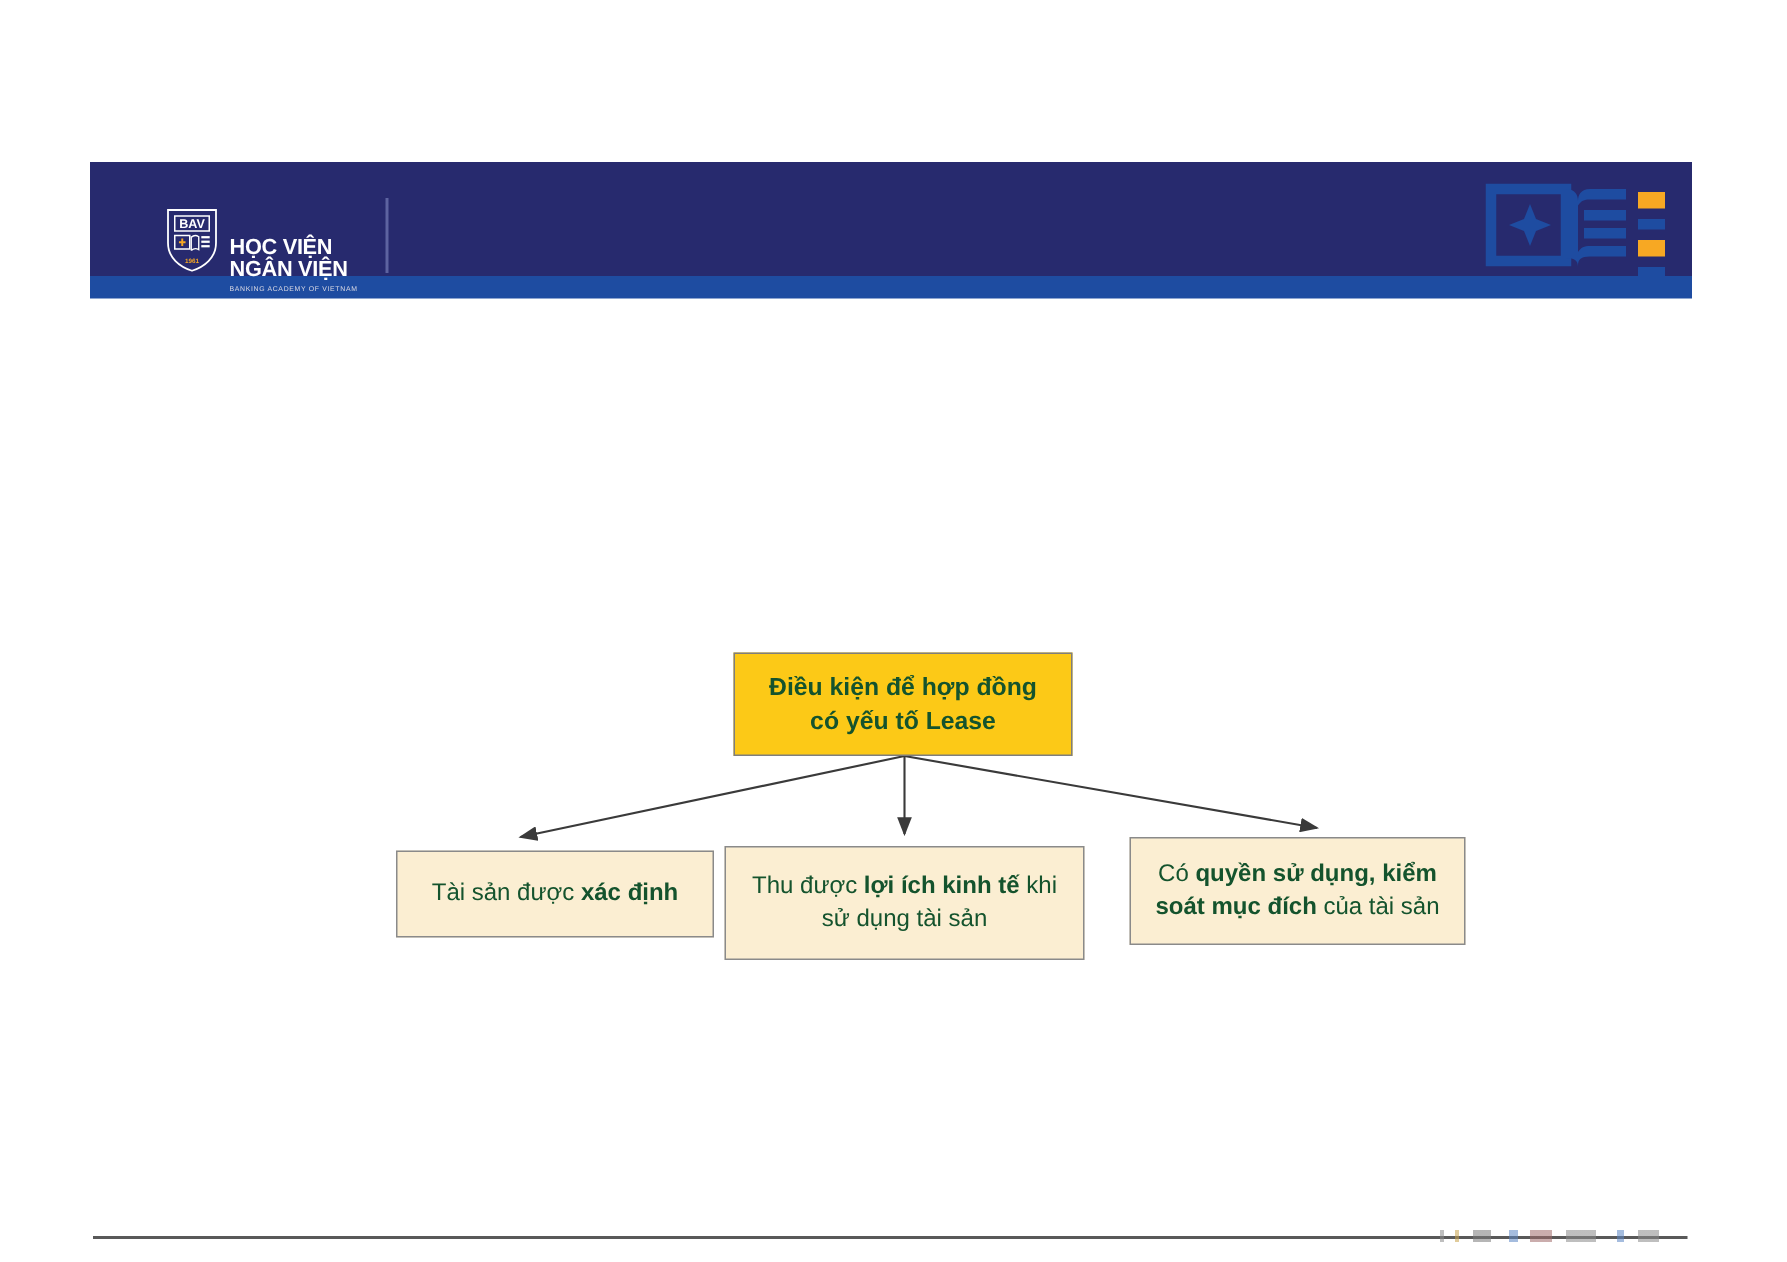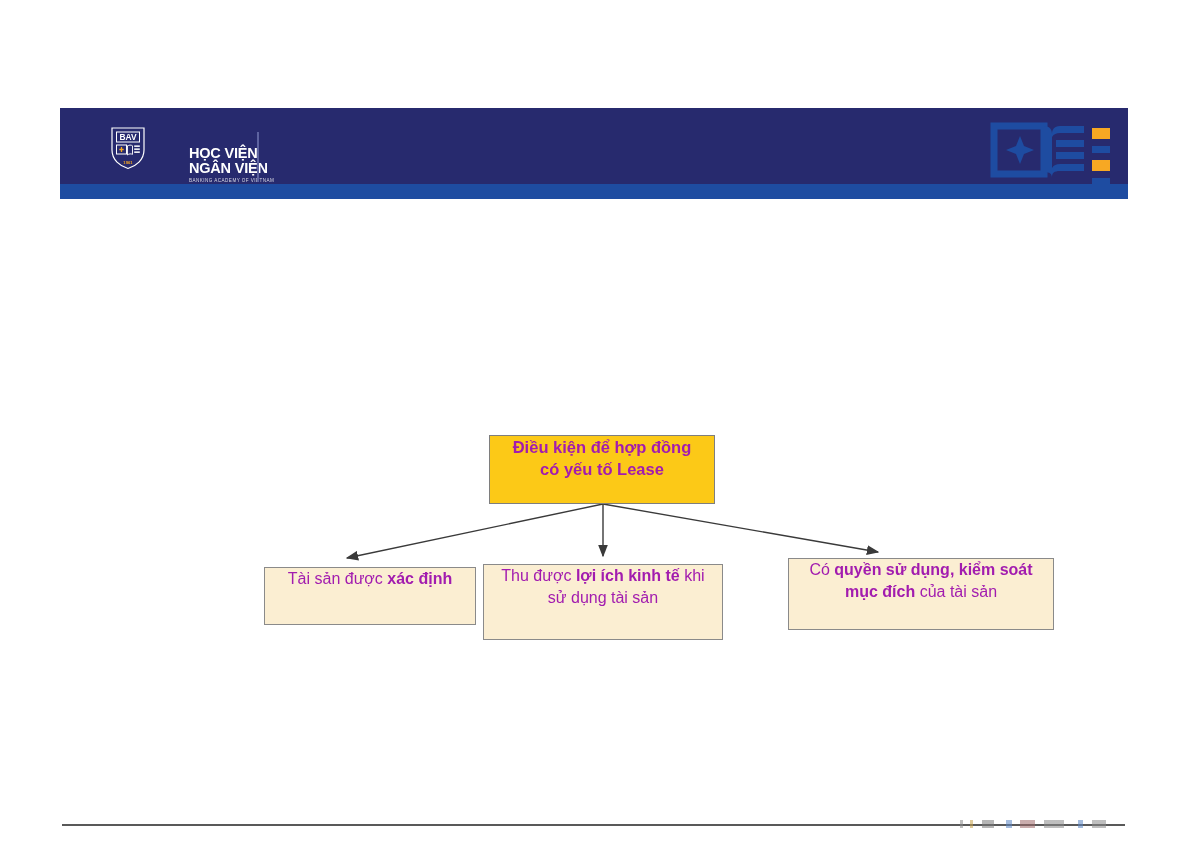--- a/index.html
+++ b/index.html
@@ -33,25 +33,24 @@
     top: 184px;
     width: 1068px;
     height: 15px;
     background: #1e4ca1;
   }
 
   
   #logo-lockup {
     position: absolute;
     left: 110px;
-    top: 120px;
+    top: 132px;
     height: 54px;
     display: flex;
     align-items: center;
-    gap: 36px;
   }
   #shield-icon {
     width: 36px;
     height: 46px;
     flex: none;
   }
   #logo-wordmark {
     margin-left: 7px;
     display: flex;
     flex-direction: column;
@@ -99,24 +98,24 @@
     top: 0;
     width: 1191px;
     height: 841px;
     pointer-events: none;
   }
 
   .node-box {
     position: absolute;
     box-sizing: border-box;
     display: flex;
-    align-items: flex-start;
+    align-items: center;
     justify-content: center;
     text-align: center;
-    color: #a21caf;
+    color: #14532d;
   }
 
   #node-root {
     left: 489px;
     top: 435px;
     width: 226px;
     height: 69px;
     background: #fcc917;
     border: 1.5px solid #7e7e7e;
     font-size: 16.5px;
@@ -137,23 +136,23 @@
     height: 58px;
     margin-left: 28px;
   }
   #node-child-2 {
     left: 483px;
     top: 564px;
     width: 240px;
     height: 76px;
   }
   #node-child-3 {
-    left: 788px;
+    left: 753px;
     top: 558px;
-    width: 266px;
+    width: 224px;
     height: 72px;
   }
   .node-text { padding: 0 8px; }
   .node-text b { font-weight: bold; }
 
   
   #footer-rule {
     position: absolute;
     left: 62px;
     top: 824px;

